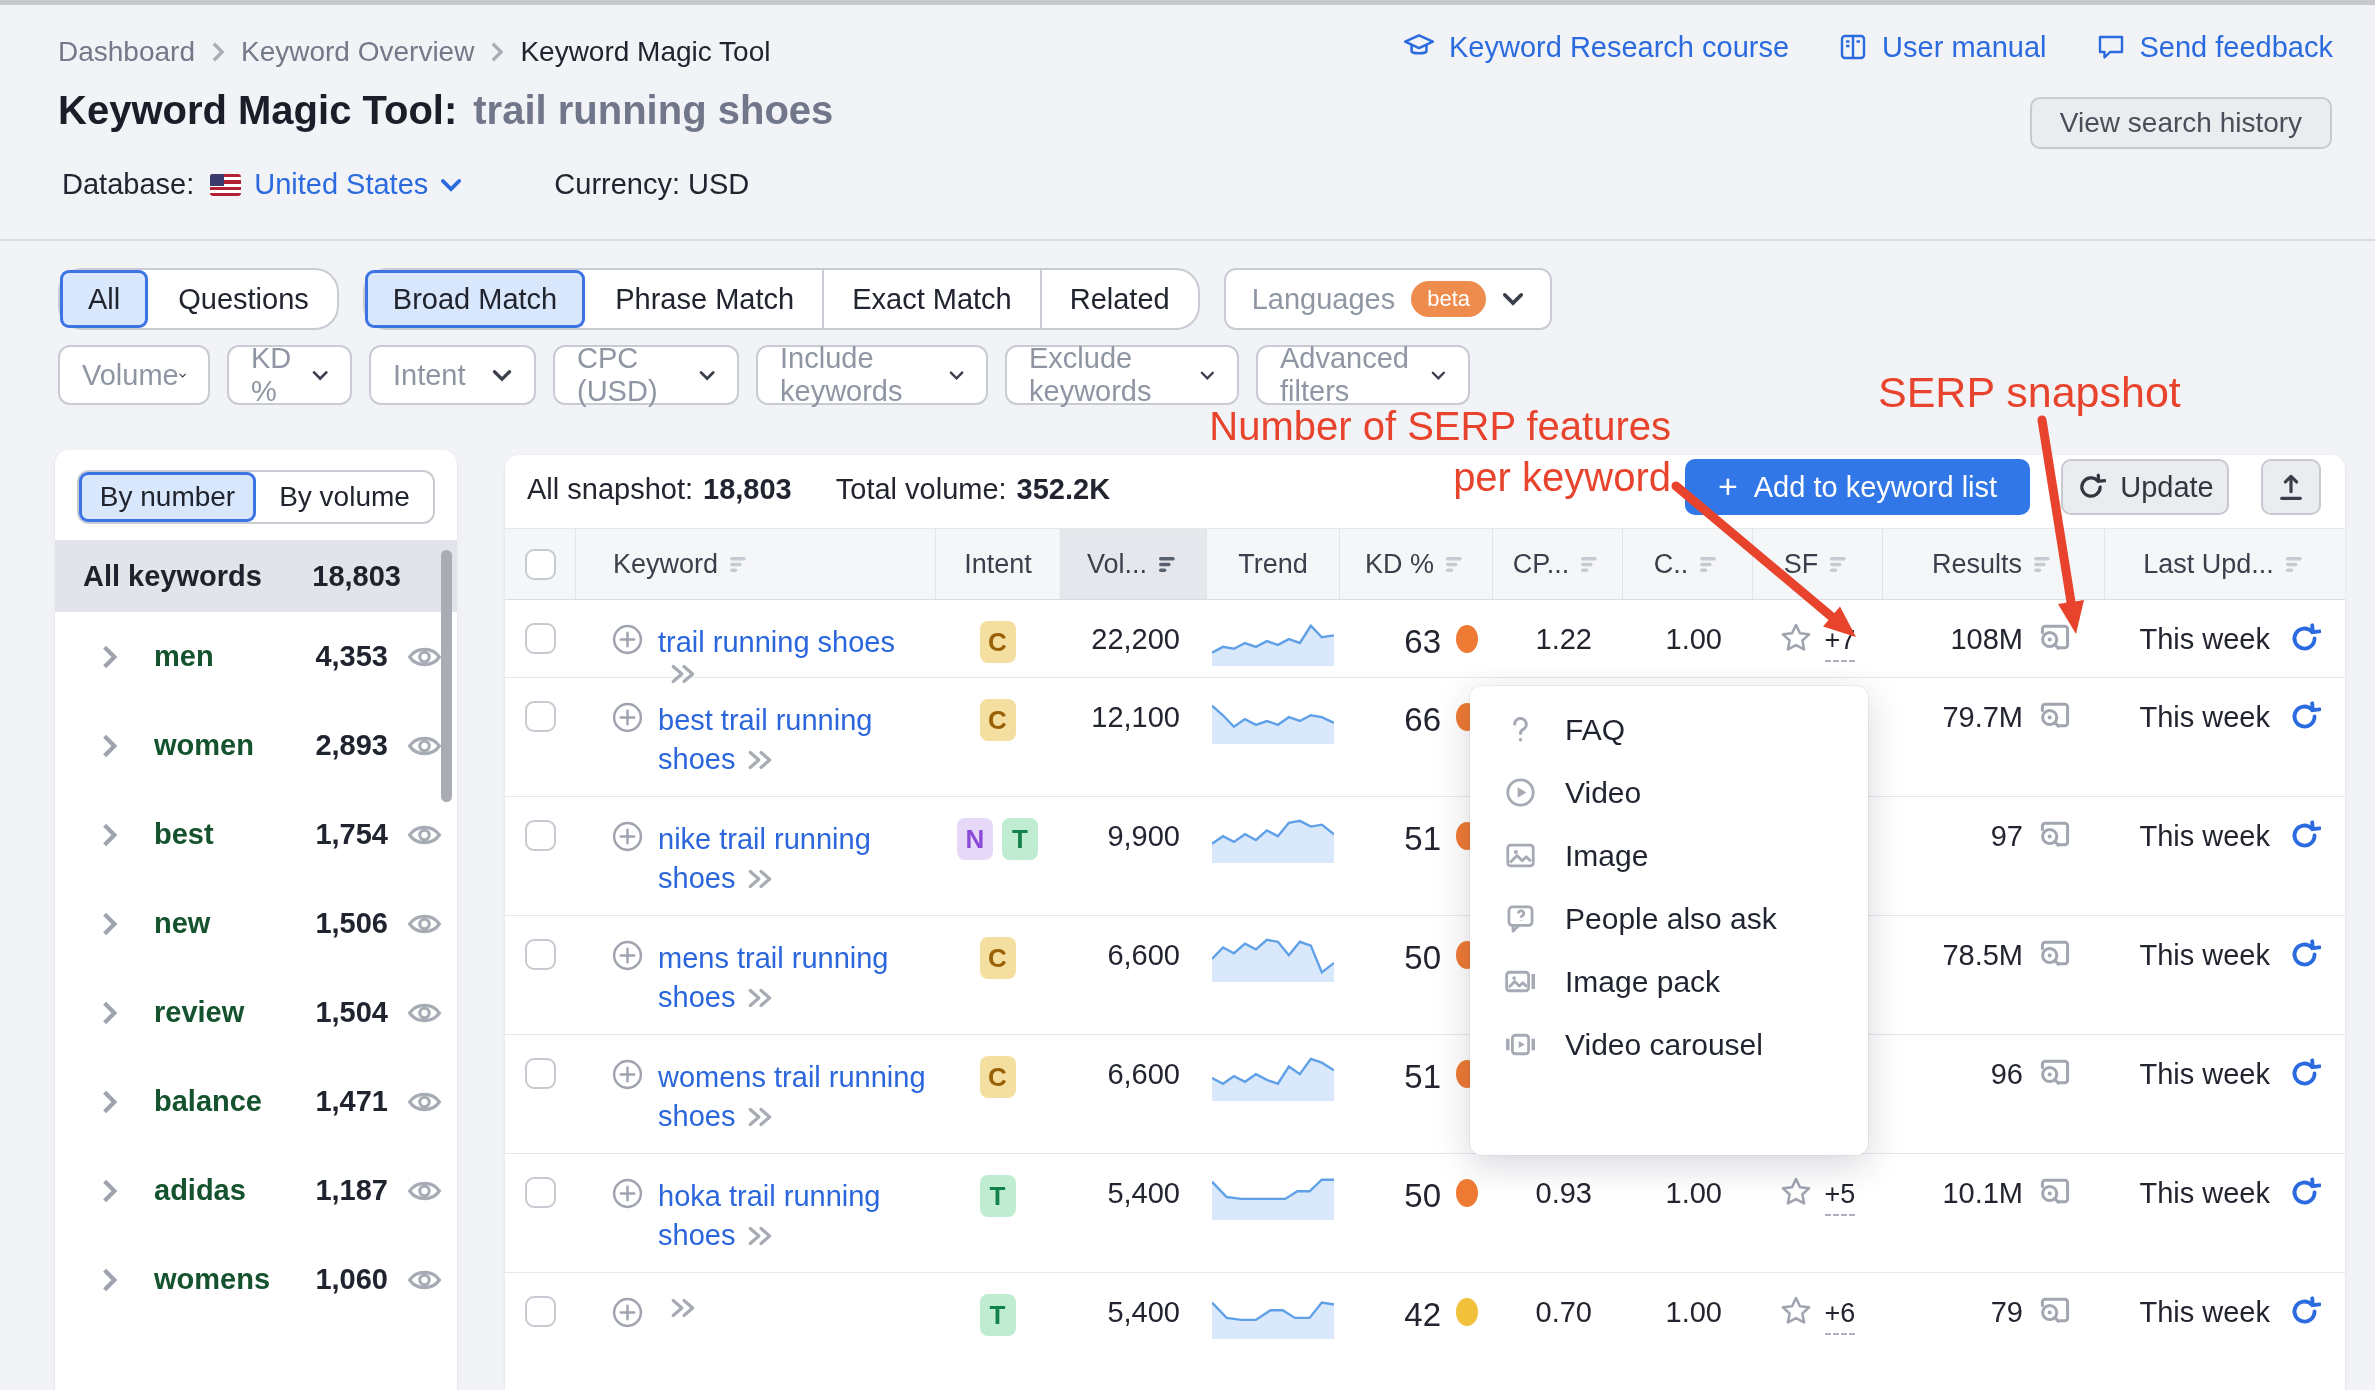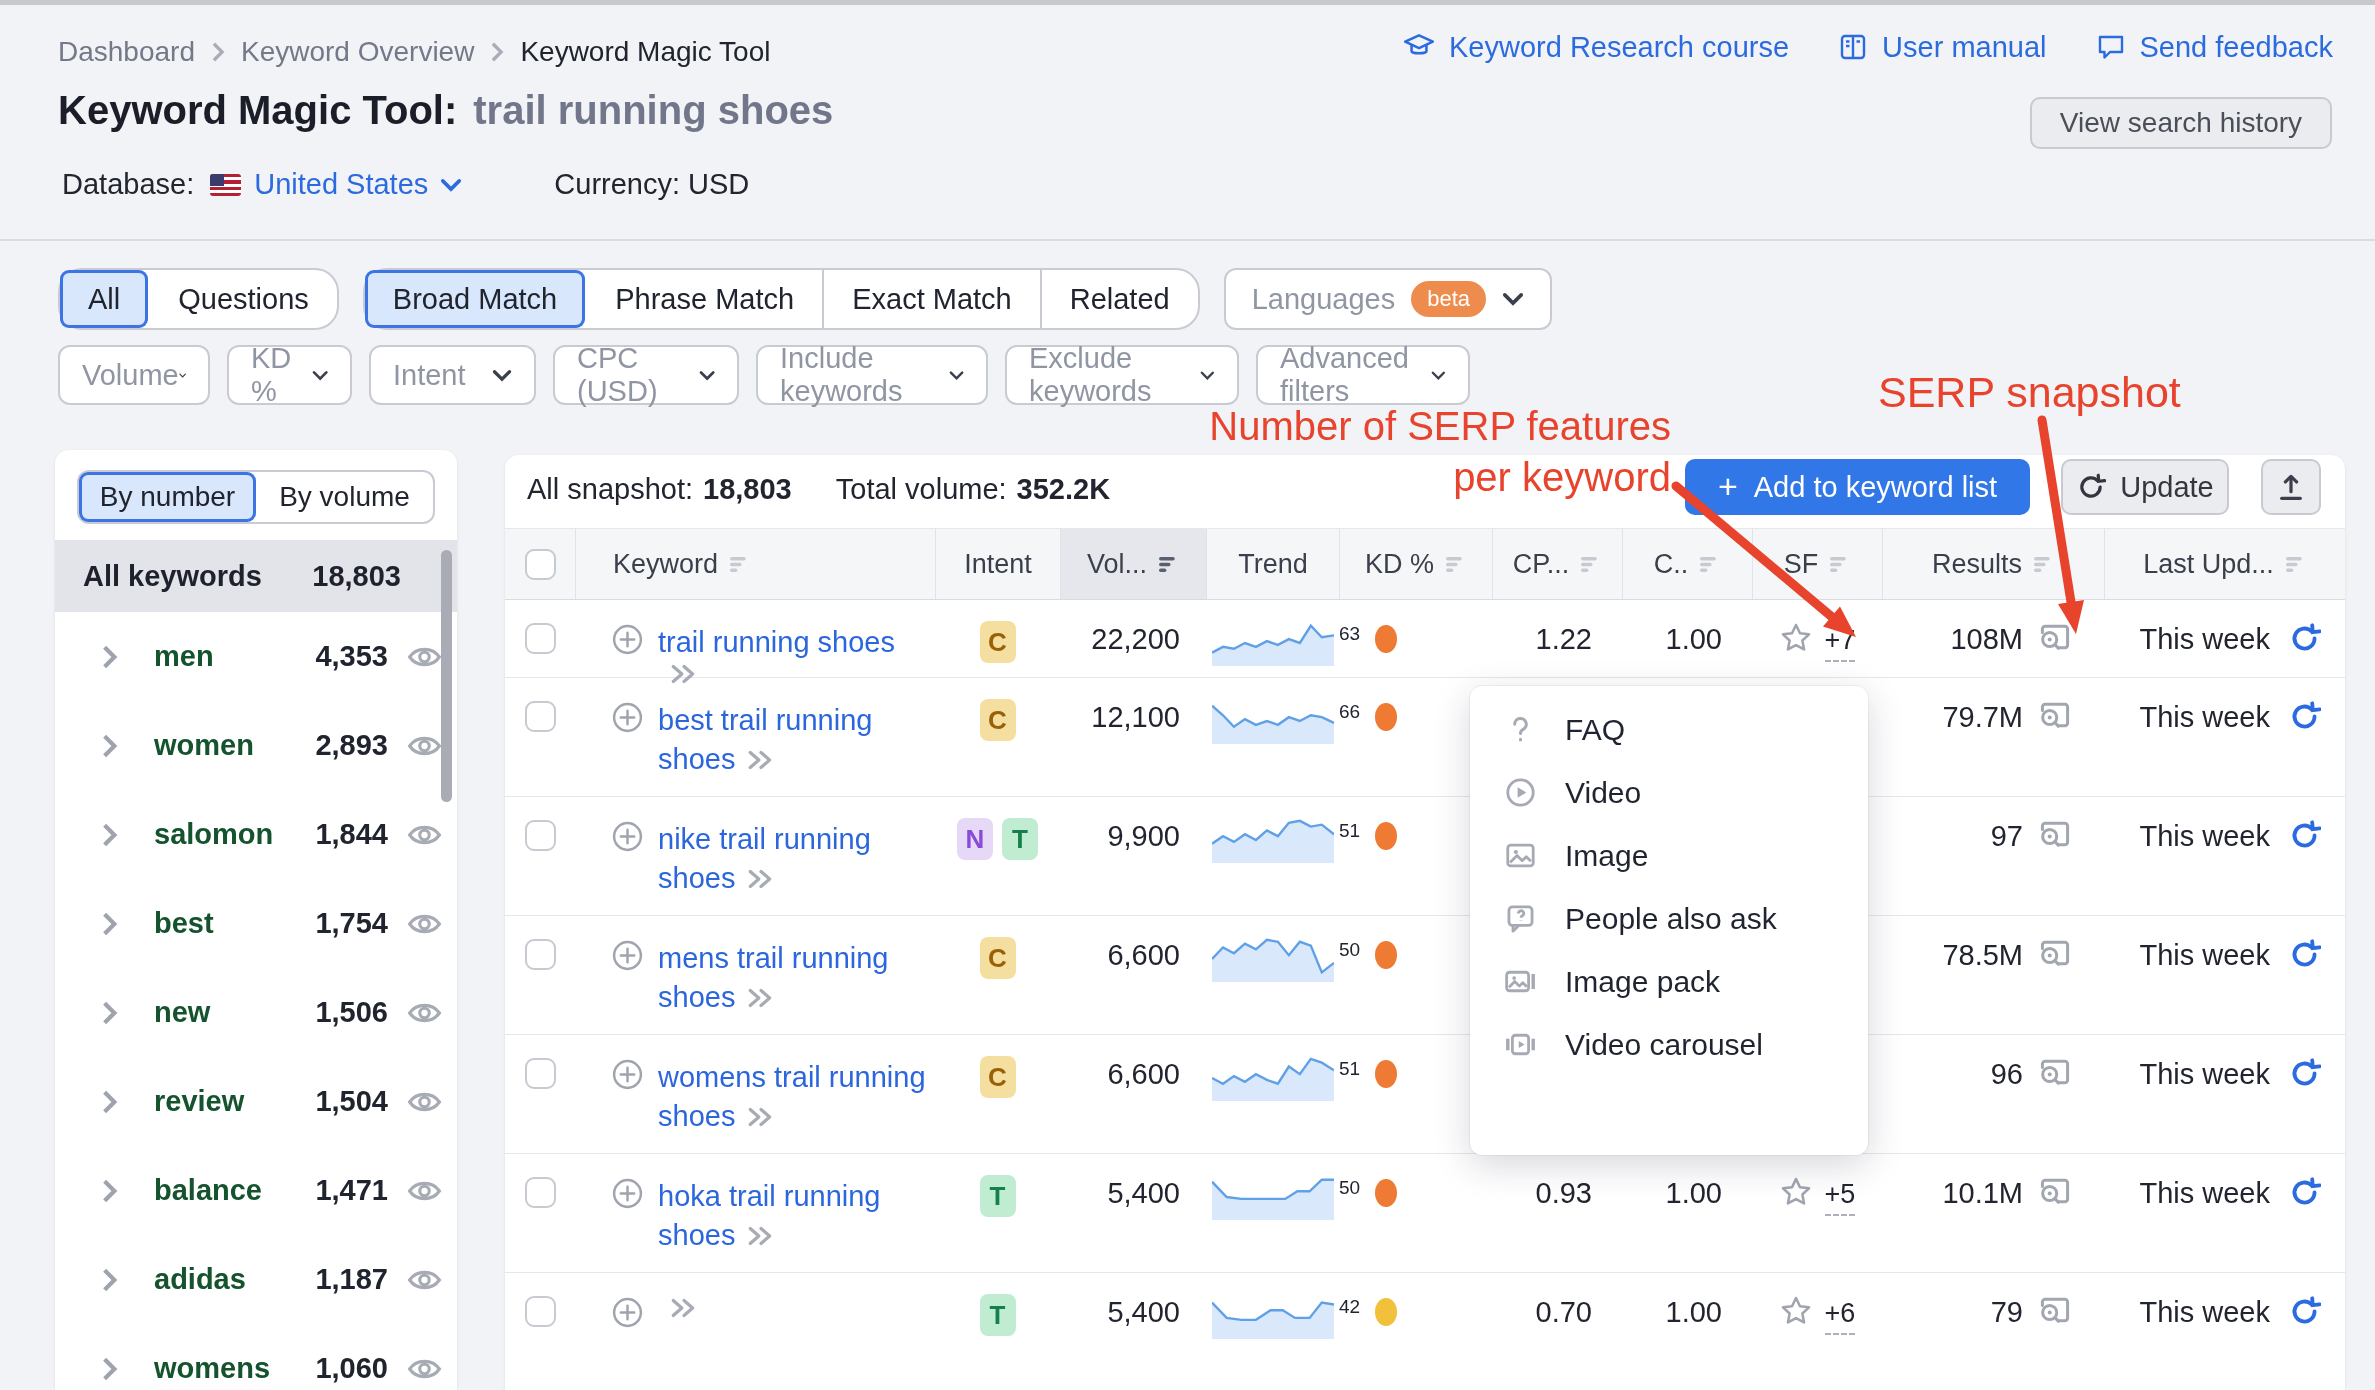--- a/index.html
+++ b/index.html
@@ -103,21 +103,21 @@
   .badge{width:36px;height:42px;border-radius:8px;display:flex;align-items:center;justify-content:center;
          font-size:26px;font-weight:bold;}
   .badge-C{background:#F5DFA0;color:#9A6006;}
   .badge-N{background:#E6D9F8;color:#8A4BD8;}
   .badge-T{background:#C0EDD1;color:#13814B;}
   .td-vol{justify-content:flex-end;padding-right:26px;font-size:29px;}
   .td-trend{justify-content:center;padding-top:20px;}
   .spark-svg{width:122px;height:46px;}
   .spark-svg polygon{fill:#D9E9FB;}
   .spark-svg polyline{fill:none;stroke:#60A0E6;stroke-width:2.4;vector-effect:non-scaling-stroke;}
-  .td-kd{padding-right:14px;gap:15px;font-size:19px;}
+  .td-kd{justify-content:flex-end;padding-right:14px;gap:15px;font-size:33px;}
   .dot{width:22px;height:28px;border-radius:50%;margin-top:2px;flex:0 0 auto;}
   .dot-orange{background:#EF7A33;}
   .dot-yellow{background:#F1C13C;}
   .td-cpc,.td-com{justify-content:flex-end;padding-right:30px;font-size:29px;}
   .td-sf{justify-content:center;gap:12px;padding-top:21px;}
   .sf-num{font-size:27px;color:#22252F;border-bottom:2px dashed #ADB1BB;padding-bottom:4px;cursor:pointer;margin-top:4px;}
   .td-res{justify-content:flex-end;padding-right:30px;gap:13px;font-size:29px;}
   .td-res svg{margin-top:-3px;cursor:pointer;}
   .td-upd{justify-content:flex-end;padding-right:24px;gap:18px;font-size:29px;white-space:nowrap;}
   .td-upd svg{margin-top:-1px;cursor:pointer;}
@@ -292,31 +292,20 @@
             <polyline points="2,2 8,8 2,14" fill="none" stroke="#9FA3AE" stroke-width="2.6"></polyline>
           </svg>
       <span class="side-label">women</span>
       <span class="side-count">2,893</span>
       <svg width="37" height="28" viewBox="0 0 20 16">
             <path d="M1.5 8 C5.5 2.2 14.5 2.2 18.5 8 C14.5 13.8 5.5 13.8 1.5 8 Z" fill="none" stroke="#A7ABB4" stroke-width="1.8"></path>
             <circle cx="10" cy="8" r="2.7" fill="none" stroke="#A7ABB4" stroke-width="1.8"></circle>
           </svg>
     </div>
 
-    <div class="side-item">
-      <svg class="chev" viewBox="0 0 10 16">
-            <polyline points="2,2 8,8 2,14" fill="none" stroke="#9FA3AE" stroke-width="2.6"></polyline>
-          </svg>
-      <span class="side-label">salomon</span>
-      <span class="side-count">1,844</span>
-      <svg width="37" height="28" viewBox="0 0 20 16">
-            <path d="M1.5 8 C5.5 2.2 14.5 2.2 18.5 8 C14.5 13.8 5.5 13.8 1.5 8 Z" fill="none" stroke="#A7ABB4" stroke-width="1.8"></path>
-            <circle cx="10" cy="8" r="2.7" fill="none" stroke="#A7ABB4" stroke-width="1.8"></circle>
-          </svg>
-    </div>
 
     <div class="side-item">
       <svg class="chev" viewBox="0 0 10 16">
             <polyline points="2,2 8,8 2,14" fill="none" stroke="#9FA3AE" stroke-width="2.6"></polyline>
           </svg>
       <span class="side-label">best</span>
       <span class="side-count">1,754</span>
       <svg width="37" height="28" viewBox="0 0 20 16">
             <path d="M1.5 8 C5.5 2.2 14.5 2.2 18.5 8 C14.5 13.8 5.5 13.8 1.5 8 Z" fill="none" stroke="#A7ABB4" stroke-width="1.8"></path>
             <circle cx="10" cy="8" r="2.7" fill="none" stroke="#A7ABB4" stroke-width="1.8"></circle>

